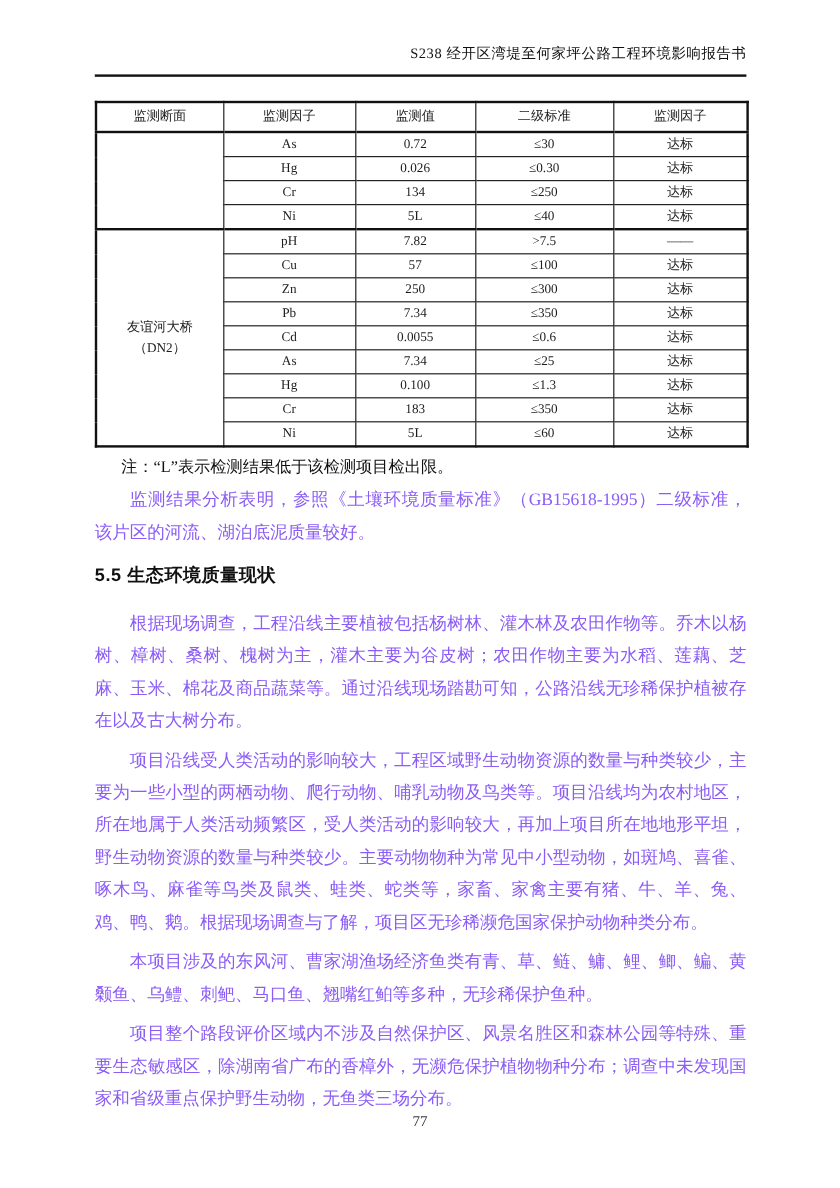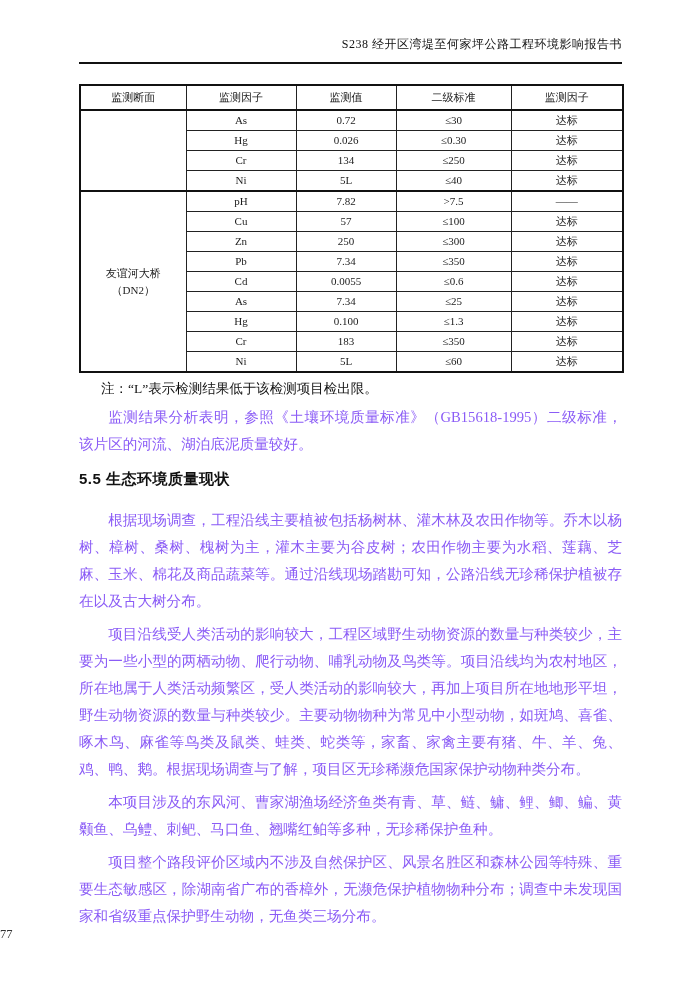--- a/index.html
+++ b/index.html
@@ -79,21 +79,21 @@
     font-size: 15px;
     font-weight: bold;
     color: #111;
     letter-spacing: 0.5px;
   }
   
   .page-number {
     position: absolute;
     left: 0; right: 0;
     bottom: 48px;
-    text-align: left;
+    text-align: center;
     font-size: 12.5px;
     color: #333;
   }
 </style>
 </head>
 <body>
 
 <div class="page">
   <div class="content">
 

